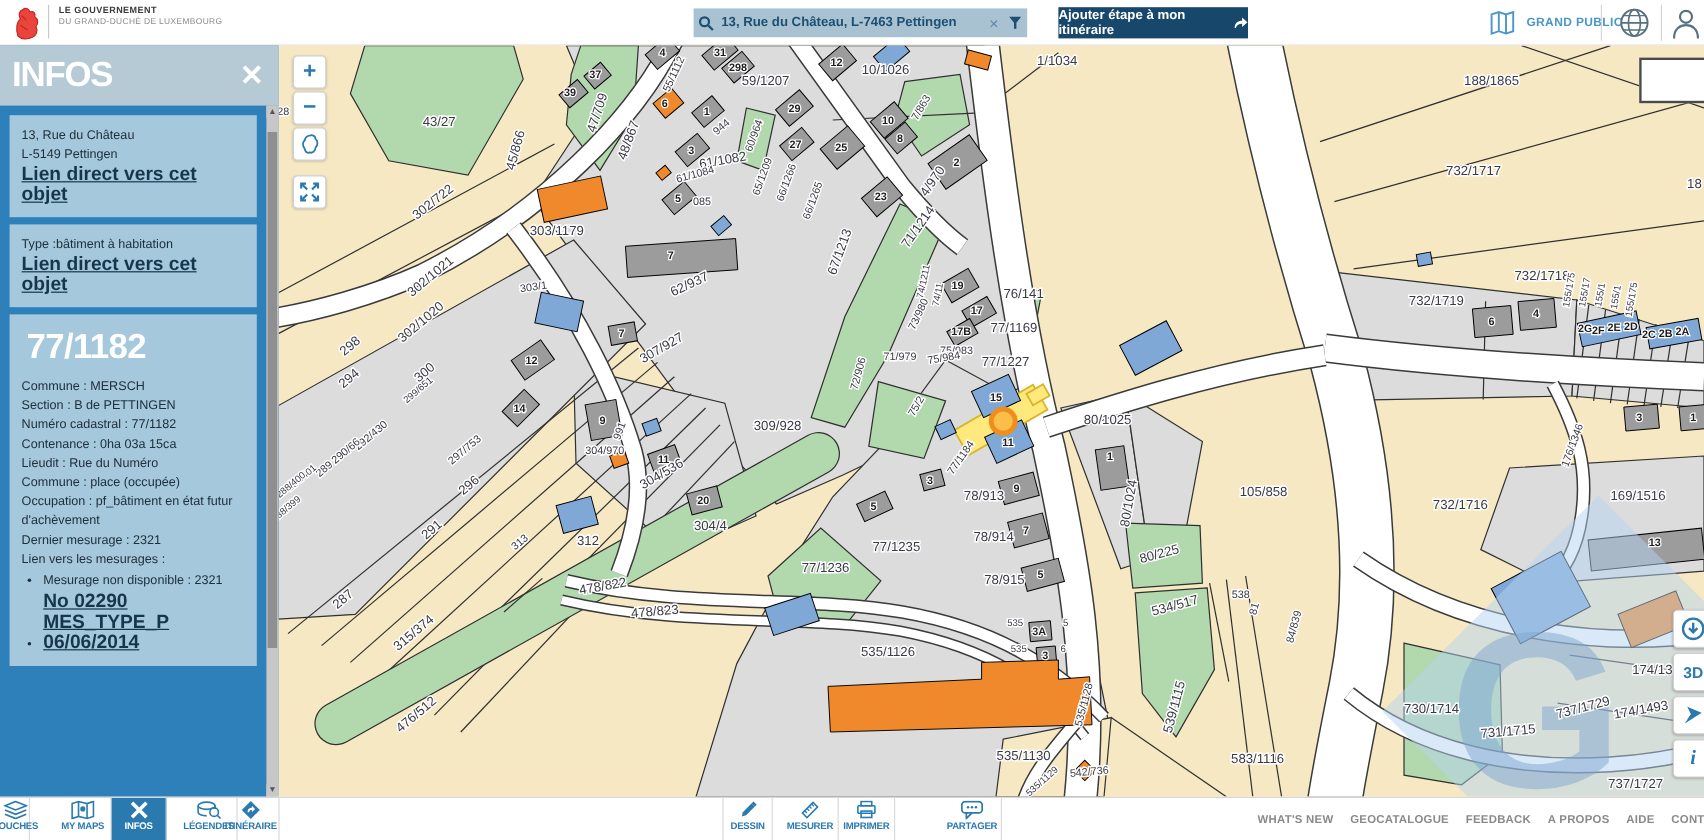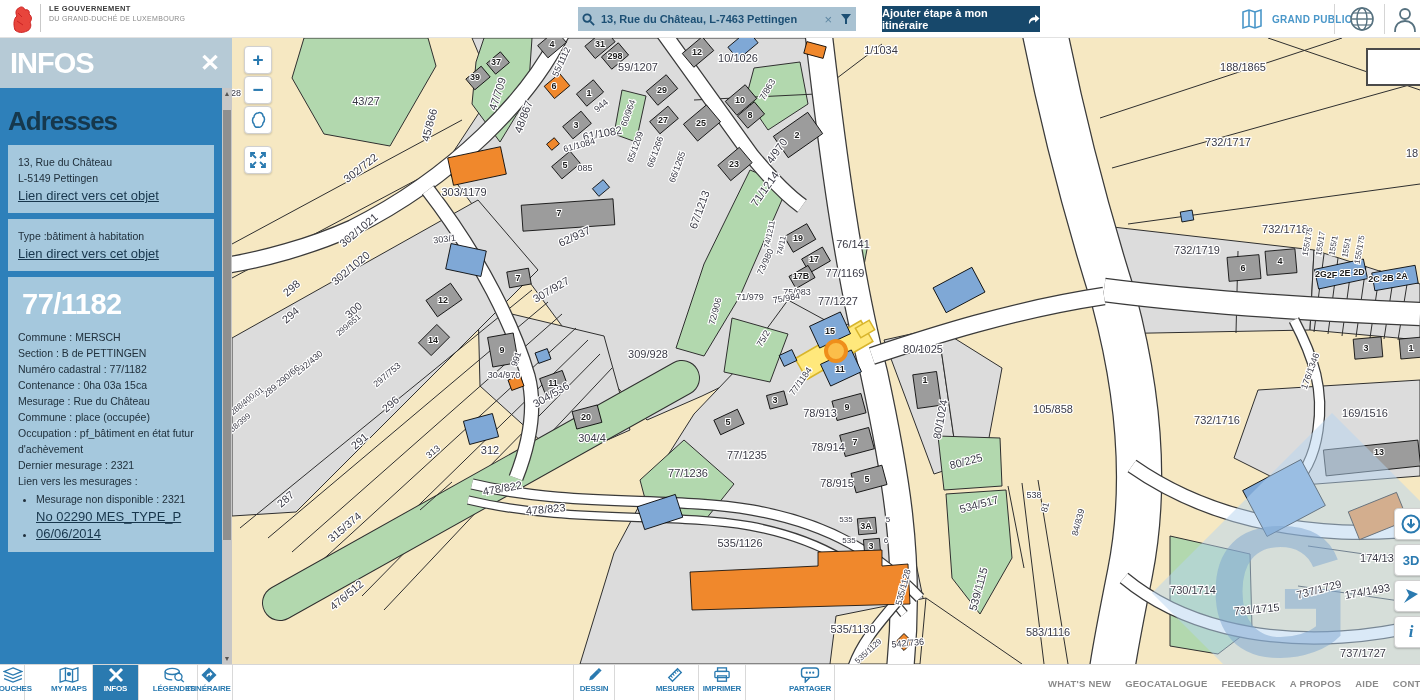--- a/index.html
+++ b/index.html
@@ -22,21 +22,21 @@
   .person-btn{position:absolute;left:1392px;top:5px;}
   
   .sidebar{position:absolute;left:0;top:38px;width:232px;height:626px;background:#2e80ba;}
   .sb-head{position:absolute;left:0;top:0;width:232px;height:50px;background:#b6cad6;display:flex;align-items:center;justify-content:space-between;padding:0 12px 0 10px;}
   .sb-title{color:#fff;font-size:29px;font-weight:bold;letter-spacing:-1px;}
   .sb-close{color:#fff;font-size:24px;font-weight:bold;cursor:pointer;}
   .sb-body{position:absolute;left:0;top:50px;width:222px;height:576px;padding:8px 8px 0 8px;overflow:hidden;}
   .sb-h2{color:#16384d;font-size:26px;font-weight:bold;letter-spacing:-1px;margin:10px 0 8px 0;}
   .sb-card{background:#a5c8dd;padding:9px 10px;margin-bottom:6px;}
   .sb-card .ln{font-size:10.5px;color:#20303c;line-height:16px;}
-  .sb-link{font-size:13px;font-weight:normal;color:#17364c;text-decoration:underline;line-height:17px;display:inline-block;}
+  .sb-link{font-size:16px;font-weight:bold;color:#17364c;text-decoration:underline;line-height:17px;display:inline-block;}
   .parcel-big{color:#fff;font-size:29px;font-weight:bold;letter-spacing:-.5px;margin:2px 0 8px 4px;}
   .sb-card ul{margin:2px 0 0 4px;padding-left:14px;}
   .sb-card li{font-size:10.5px;color:#20303c;line-height:17px;}
   .scrollbar{position:absolute;right:0;top:50px;width:10px;height:576px;background:#c7c7c7;}
   .scroll-thumb{position:absolute;left:1px;top:22px;width:8px;height:430px;background:#8f8f8f;}
   .scroll-arrow{position:absolute;left:0;width:10px;height:11px;font-size:7px;color:#555;text-align:center;line-height:11px;background:#c7c7c7;}
   
   .map{position:absolute;left:232px;top:38px;width:1188px;height:626px;overflow:hidden;background:#f6e8c2;}
   .map svg{display:block;}
   .ctrl{position:absolute;width:28px;height:28px;background:#fff;border:1px solid #d0d0d0;border-radius:4px;color:#2a7ab0;display:flex;align-items:center;justify-content:center;font-size:19px;font-weight:bold;box-shadow:0 1px 2px rgba(0,0,0,.15);}
@@ -457,38 +457,37 @@
   </div>
   <div class="edge-btn" style="left:1162px;top:578px;font-family:'Liberation Serif',serif;font-size:17px;font-style:italic">i</div>
 </div>
 
 <div class="sidebar">
   <div class="sb-head">
     <span class="sb-title">INFOS</span>
     <span class="sb-close">✕</span>
   </div>
   <div class="sb-body">
-    <div class="sb-h2">Adresses</div>
     <div class="sb-card">
       <div class="ln">13, Rue du Château</div>
       <div class="ln">L-5149 Pettingen</div>
       <span class="sb-link">Lien direct vers cet objet</span>
     </div>
     <div class="sb-card">
       <div class="ln">Type :bâtiment à habitation</div>
       <span class="sb-link">Lien direct vers cet objet</span>
     </div>
     <div class="sb-card">
       <div class="parcel-big">77/1182</div>
       <div id="parcel-details">
           <div class="ln">Commune : MERSCH</div>
           <div class="ln">Section : B de PETTINGEN</div>
           <div class="ln">Numéro cadastral : 77/1182</div>
           <div class="ln">Contenance : 0ha 03a 15ca</div>
-          <div class="ln">Mesurage : Rue du Château</div>
+          <div class="ln">Lieudit : Rue du Numéro</div>
           <div class="ln">Commune : place (occupée)</div>
           <div class="ln">Occupation : pf_bâtiment en état futur d'achèvement</div>
           <div class="ln">Dernier mesurage : 2321</div>
           <div class="ln">Lien vers les mesurages :</div>
         </div>
       <ul>
         <li>Mesurage non disponible : 2321</li>
         <li><span class="sb-link">No 02290 MES_TYPE_P 06/06/2014</span></li>
       </ul>
     </div>
@@ -537,21 +536,21 @@
     <span class="tlabel">LÉGENDES</span>
   </div>
   <div class="tab" style="left:186px;width:47px">
     <svg width="20" height="16" viewBox="0 0 20 18">
       <rect x="4" y="3" width="12" height="12" transform="rotate(45 10 9)" fill="#2a7ab0"></rect>
       <path d="M7,11 C7,8 9,7 11,7 L11,5 L14,8 L11,11 L11,9 C9.5,9 8.5,9.5 8.5,11 Z" fill="#fff"></path>
     </svg>
     <span class="tlabel">ITINÉRAIRE</span>
   </div>
 
-  <div class="tab" style="left:573px;width:42px;border-left:1px solid #d9d9d9">
+  <div class="tab" style="left:602px;width:42px;border-left:1px solid #d9d9d9">
     <svg width="17" height="16" viewBox="0 0 18 18">
       <path d="M3,15 L4,11 L12,3 L15,6 L7,14 Z" fill="#2a7ab0"></path>
         <path d="M12,3 L14,1 L17,4 L15,6 Z" fill="#2a7ab0"></path>
     </svg>
     <span class="tlabel">DESSIN</span>
   </div>
   <div class="tab" style="left:652px;width:47px">
     <svg width="18" height="16" viewBox="0 0 18 18">
       <g transform="rotate(-45 9 9)">
         <rect x="2" y="6" width="14" height="6" fill="none" stroke="#2a7ab0" stroke-width="1.5"></rect>

